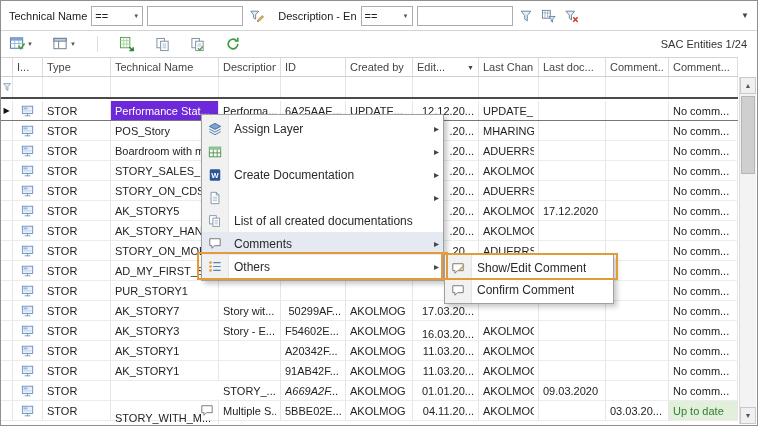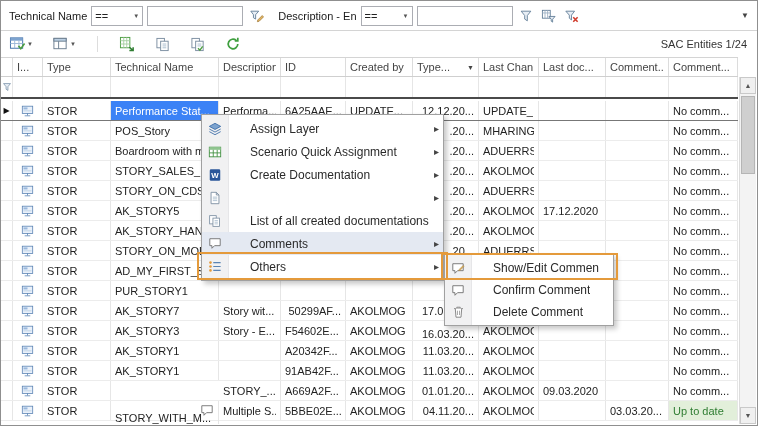--- a/index.html
+++ b/index.html
@@ -43,41 +43,41 @@
 
   .rows{position:absolute;top:100px;left:0;width:737px;bottom:1px;overflow:hidden;}
   .row{display:flex;height:20px;background:#fff;border-bottom:1px solid #ececec;box-sizing:border-box;}
   .row.current{border-bottom-color:#777;}
   .cell{box-sizing:border-box;border-right:1px solid #e6e6e6;padding:0 4px;display:flex;align-items:center;
         overflow:hidden;white-space:nowrap;flex:none;height:100%;}
   .cell span{overflow:hidden;white-space:nowrap;}
   .cell.gutter{font-size:8px;color:#111;}
   .icon-cell{justify-content:center;padding:0 2px;}
   .num{justify-content:flex-end;}
-  .sel{background:#3b82f6;color:#fff;text-align:right;}
+  .sel{background:#6d28d9;color:#fff;text-align:right;}
   .ok{background:#E2EFDA;color:#2F7D32;}
   .end-ic{margin-left:auto;}
 
   
   .vscroll{position:absolute;top:76px;right:1px;bottom:1px;width:17px;background:#f3f3f3;
            border-left:1px solid #dcdcdc;z-index:5;box-sizing:border-box;}
   .sb-btn{position:absolute;left:0;right:0;height:17px;background:#f0f0f0;border:1px solid #c9c9c9;
           color:#555;font-size:7px;display:flex;align-items:center;justify-content:center;box-sizing:border-box;}
   .sb-btn.up{top:0;}
   .sb-btn.down{bottom:0;}
   .sb-thumb{position:absolute;left:1px;right:1px;top:19px;height:78px;background:#cfcfcf;border:1px solid #b5b5b5;box-sizing:border-box;}
 
   
   .menu{position:absolute;background:#fff;border:1px solid #a0a0a0;box-shadow:3px 3px 5px rgba(0,0,0,.22);
         padding:2px 0;box-sizing:border-box;font-size:12px;color:#2a2a2a;}
   .menu::before{content:"";position:absolute;left:0;top:0;bottom:0;width:26px;background:#f1f1f2;
                 border-right:1px solid #e6e6e8;z-index:0;}
   #context-menu{left:200px;top:113px;width:243px;z-index:10;}
   #submenu{left:443px;top:253px;width:170px;z-index:15;}
-  .mi{position:relative;z-index:1;height:23px;display:flex;align-items:center;padding-right:14px;gap:16px;}
+  .mi{position:relative;z-index:1;height:23px;display:flex;align-items:center;padding-right:14px;}
   .mi.smi{height:22px;}
   .mi.hl{background:#E4E9F2;}
   .mi-ic{width:26px;flex:none;display:flex;align-items:center;justify-content:center;line-height:0;}
   .mi-label{margin-left:6px;white-space:nowrap;overflow:hidden;}
   .mi-arrow{position:absolute;right:4px;font-size:10px;color:#444;}
 
   
   .annot{position:absolute;border:2px solid #E49A3B;z-index:40;box-sizing:border-box;pointer-events:none;}
   #annot-comments{left:196px;top:251px;width:251px;height:28px;}
   #annot-show-edit{left:440px;top:252px;width:177px;height:27px;}
@@ -213,21 +213,21 @@
       <div class="th" style="width: 62px;">
         <span class="th-label">Description</span>
       </div>
       <div class="th" style="width: 65px;">
         <span class="th-label">ID</span>
       </div>
       <div class="th" style="width: 67px;">
         <span class="th-label">Created by</span>
       </div>
       <div class="th" style="width: 66px;">
-        <span class="th-label">Type...</span>
+        <span class="th-label">Edit...</span>
         <span class="sort">▼</span>
       </div>
       <div class="th" style="width: 60px;">
         <span class="th-label">Last Chan...</span>
       </div>
       <div class="th" style="width: 67px;">
         <span class="th-label">Last doc...</span>
       </div>
       <div class="th" style="width: 63px;">
         <span class="th-label">Comment...</span>
@@ -873,21 +873,21 @@
         </div>
         <div class="cell c-type" style="width: 68px;">
           <span class="cell-text">STOR</span>
         </div>
         <div class="cell c-name" style="width: 108px; margin-top: 27px;">
           <span class="cell-text">STORY_WITH_M...</span>
         </div>
         <div class="cell c-desc" style="width: 62px;">
           <span class="cell-text">STORY_...</span>
         </div>
-        <div class="cell c-id" style="width: 65px;">
+        <div class="cell c-id" style="width: 65px; font-style: italic;">
           <span class="cell-text">A669A2F...</span>
         </div>
         <div class="cell c-created_by" style="width: 67px;">
           <span class="cell-text">AKOLMOG</span>
         </div>
         <div class="cell c-changed num" style="width: 66px;">
           <span class="cell-text">01.01.20...</span>
         </div>
         <div class="cell c-last_changed" style="width: 60px;">
           <span class="cell-text">AKOLMOG</span>
@@ -971,21 +971,20 @@
         <span class="mi-arrow">▸</span>
       </div>
       <div class="mi">
         <span class="mi-ic">
           <svg width="14" height="14" viewBox="0 0 16 16">
             <rect x="1.5" y="2.5" width="13" height="11" fill="#fff" stroke="#3f8f3f"></rect>
             <rect x="1.5" y="2.5" width="13" height="3" fill="#8fc48f"></rect>
             <path d="M1.5 9h13M6 5.5v8M10.5 5.5v8" stroke="#3f8f3f"></path>
           </svg>
         </span>
-        <span class="mi-label">Scenario Quick Assignment</span>
         <span class="mi-arrow">▸</span>
       </div>
       <div class="mi">
         <span class="mi-ic">
           <svg width="14" height="14" viewBox="0 0 16 16">
             <rect x="2" y="1.5" width="12" height="13" rx="1.5" fill="#2b579a"></rect>
             <text x="8" y="11.5" font-size="9" font-weight="bold" fill="#fff" text-anchor="middle">W</text>
           </svg>
         </span>
         <span class="mi-label">Create Documentation</span>
@@ -1044,29 +1043,18 @@
         <span class="mi-label">Show/Edit Comment</span>
       </div>
       <div class="mi smi">
         <span class="mi-ic">
           <svg width="14" height="13" viewBox="0 0 16 15">
             <path d="M2 2h12v8H7.5L4.5 13v-3H2z" fill="#fff" stroke="#6a6a6a" stroke-linejoin="round"></path>
           </svg>
         </span>
         <span class="mi-label">Confirm Comment</span>
       </div>
-      <div class="mi smi">
-        <span class="mi-ic">
-          <svg width="13" height="14" viewBox="0 0 15 16">
-            <path d="M2.5 4h10" stroke="#777"></path>
-            <path d="M5.5 4V2.5h4V4" fill="none" stroke="#777"></path>
-            <path d="M3.8 4l.8 10h5.8l.8-10" fill="#fff" stroke="#777"></path>
-            <path d="M6.3 6.5v5M8.7 6.5v5" stroke="#999"></path>
-          </svg>
-        </span>
-        <span class="mi-label">Delete Comment</span>
-      </div>
     </div>
 
   <div class="annot" id="annot-comments"></div>
   <div class="annot" id="annot-show-edit"></div>
 
 </div>
 
 </body></html>

